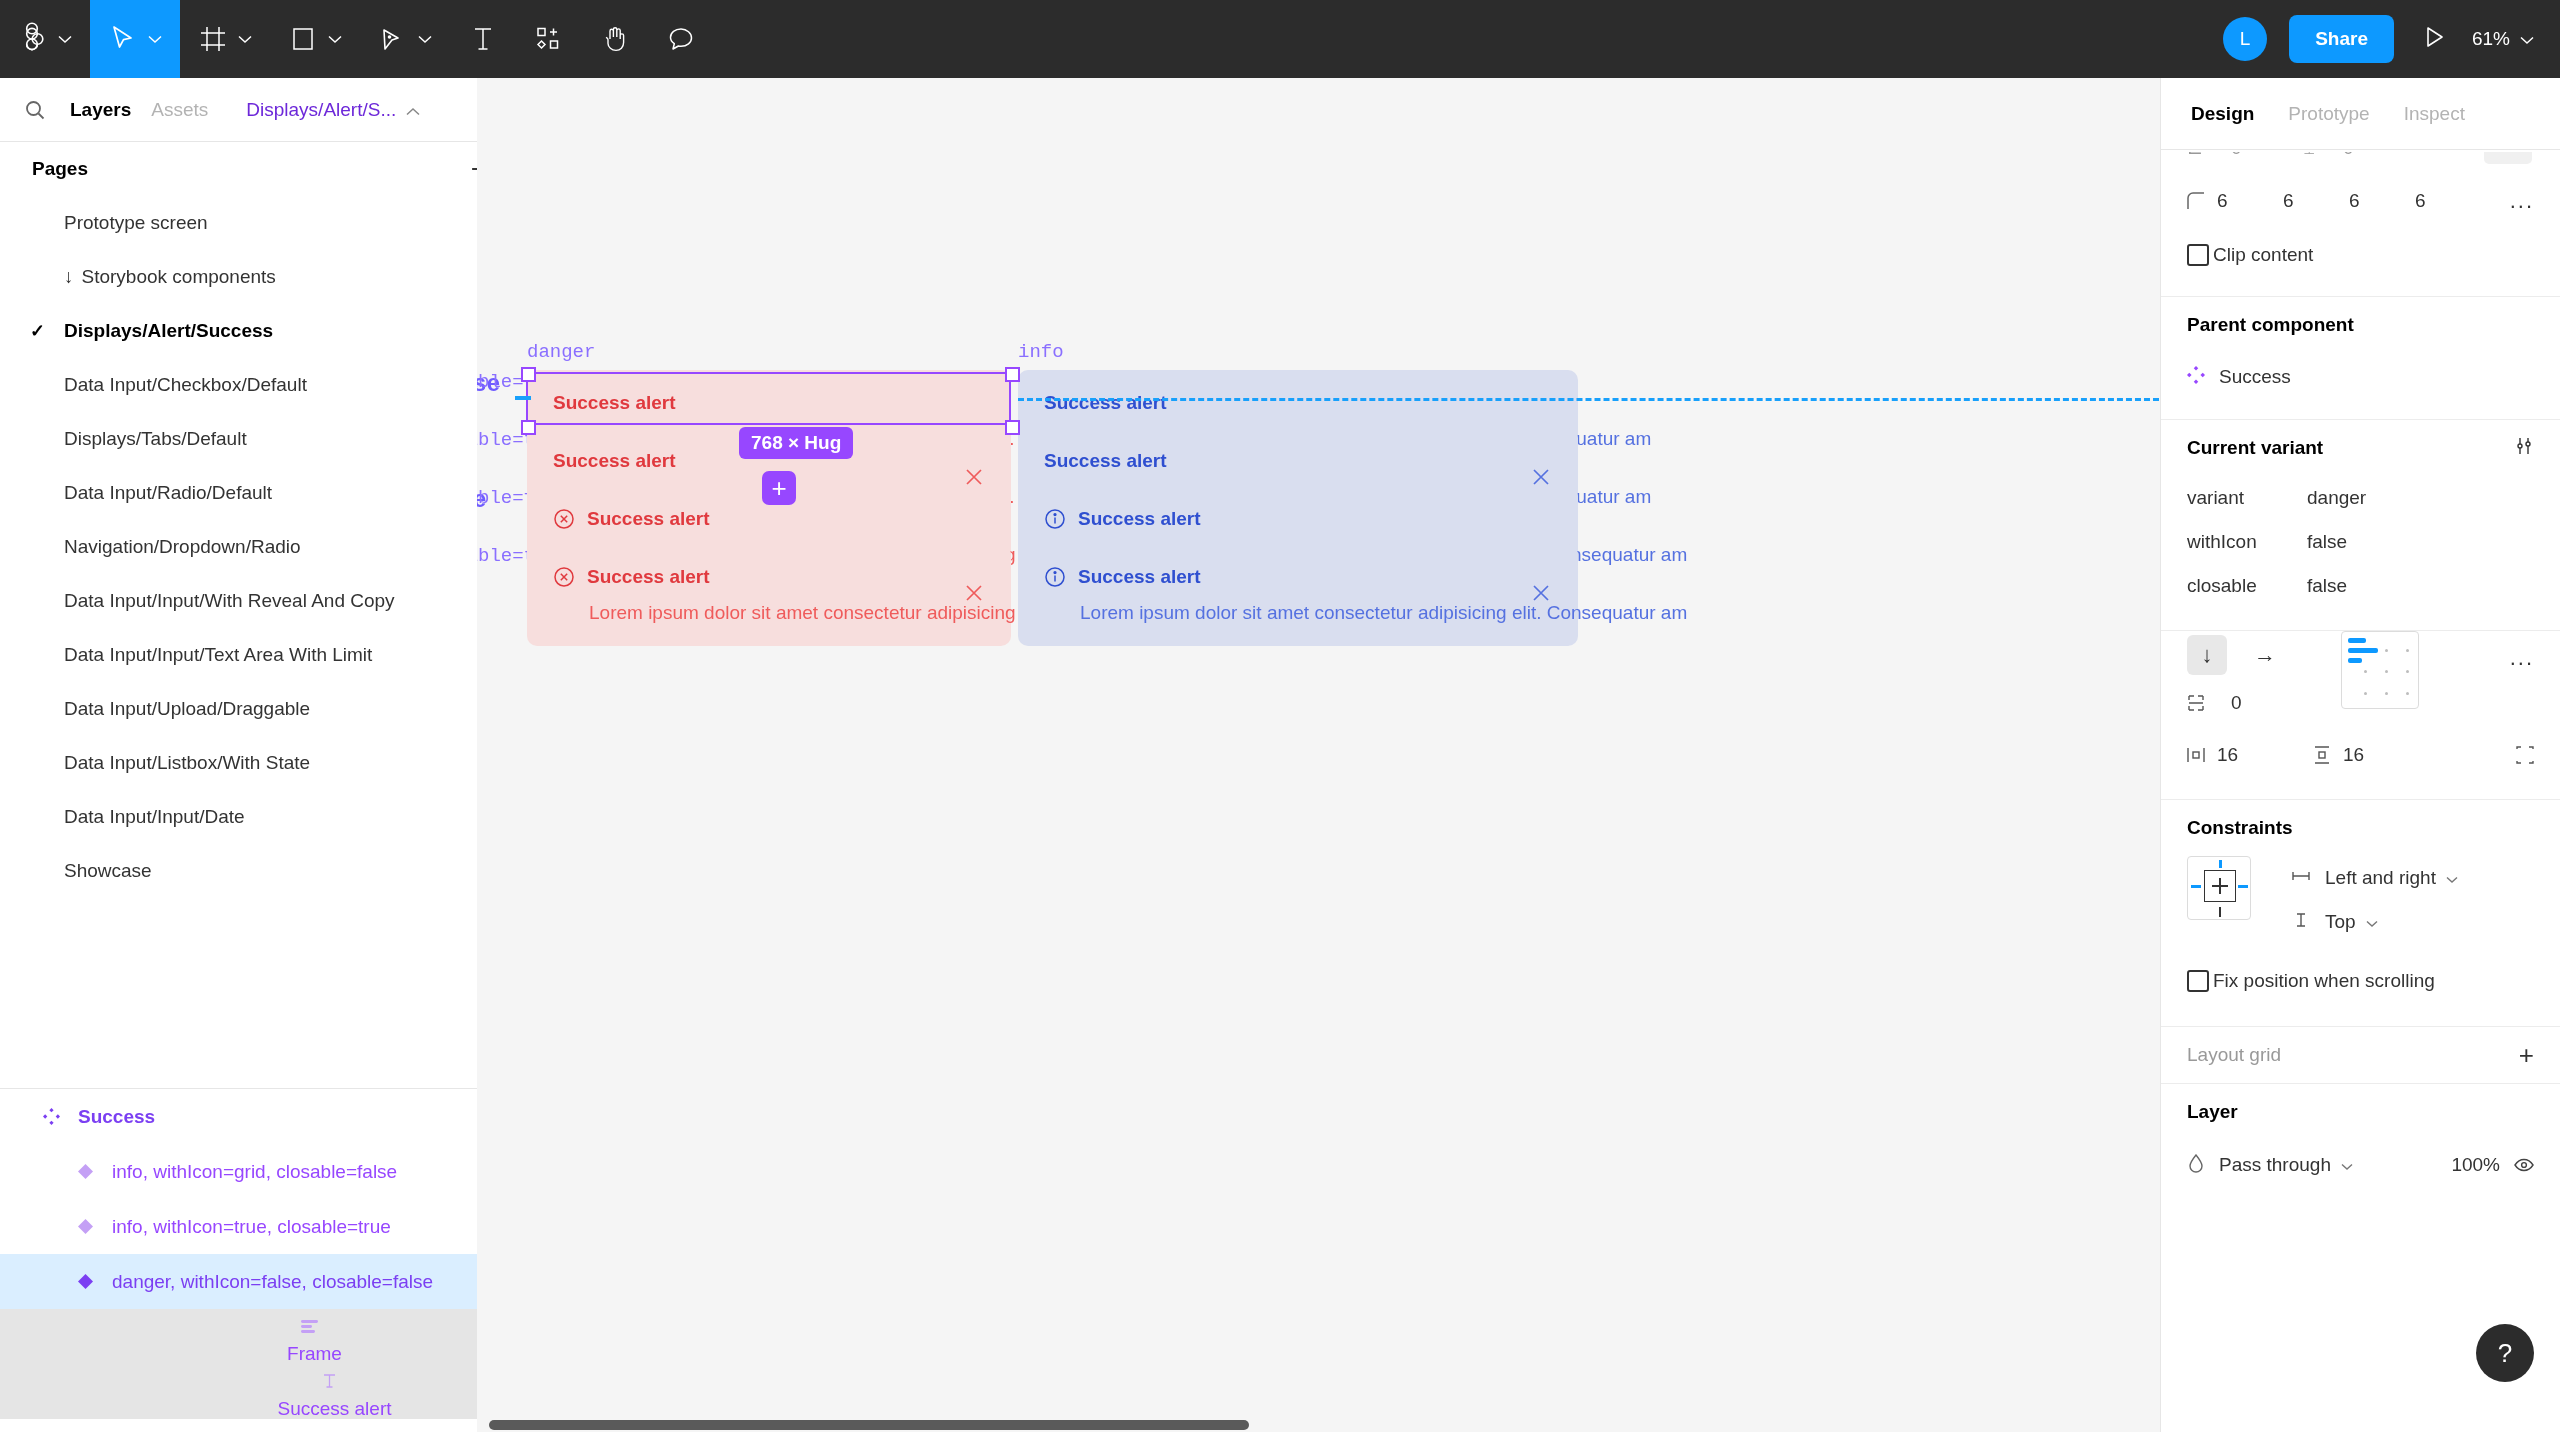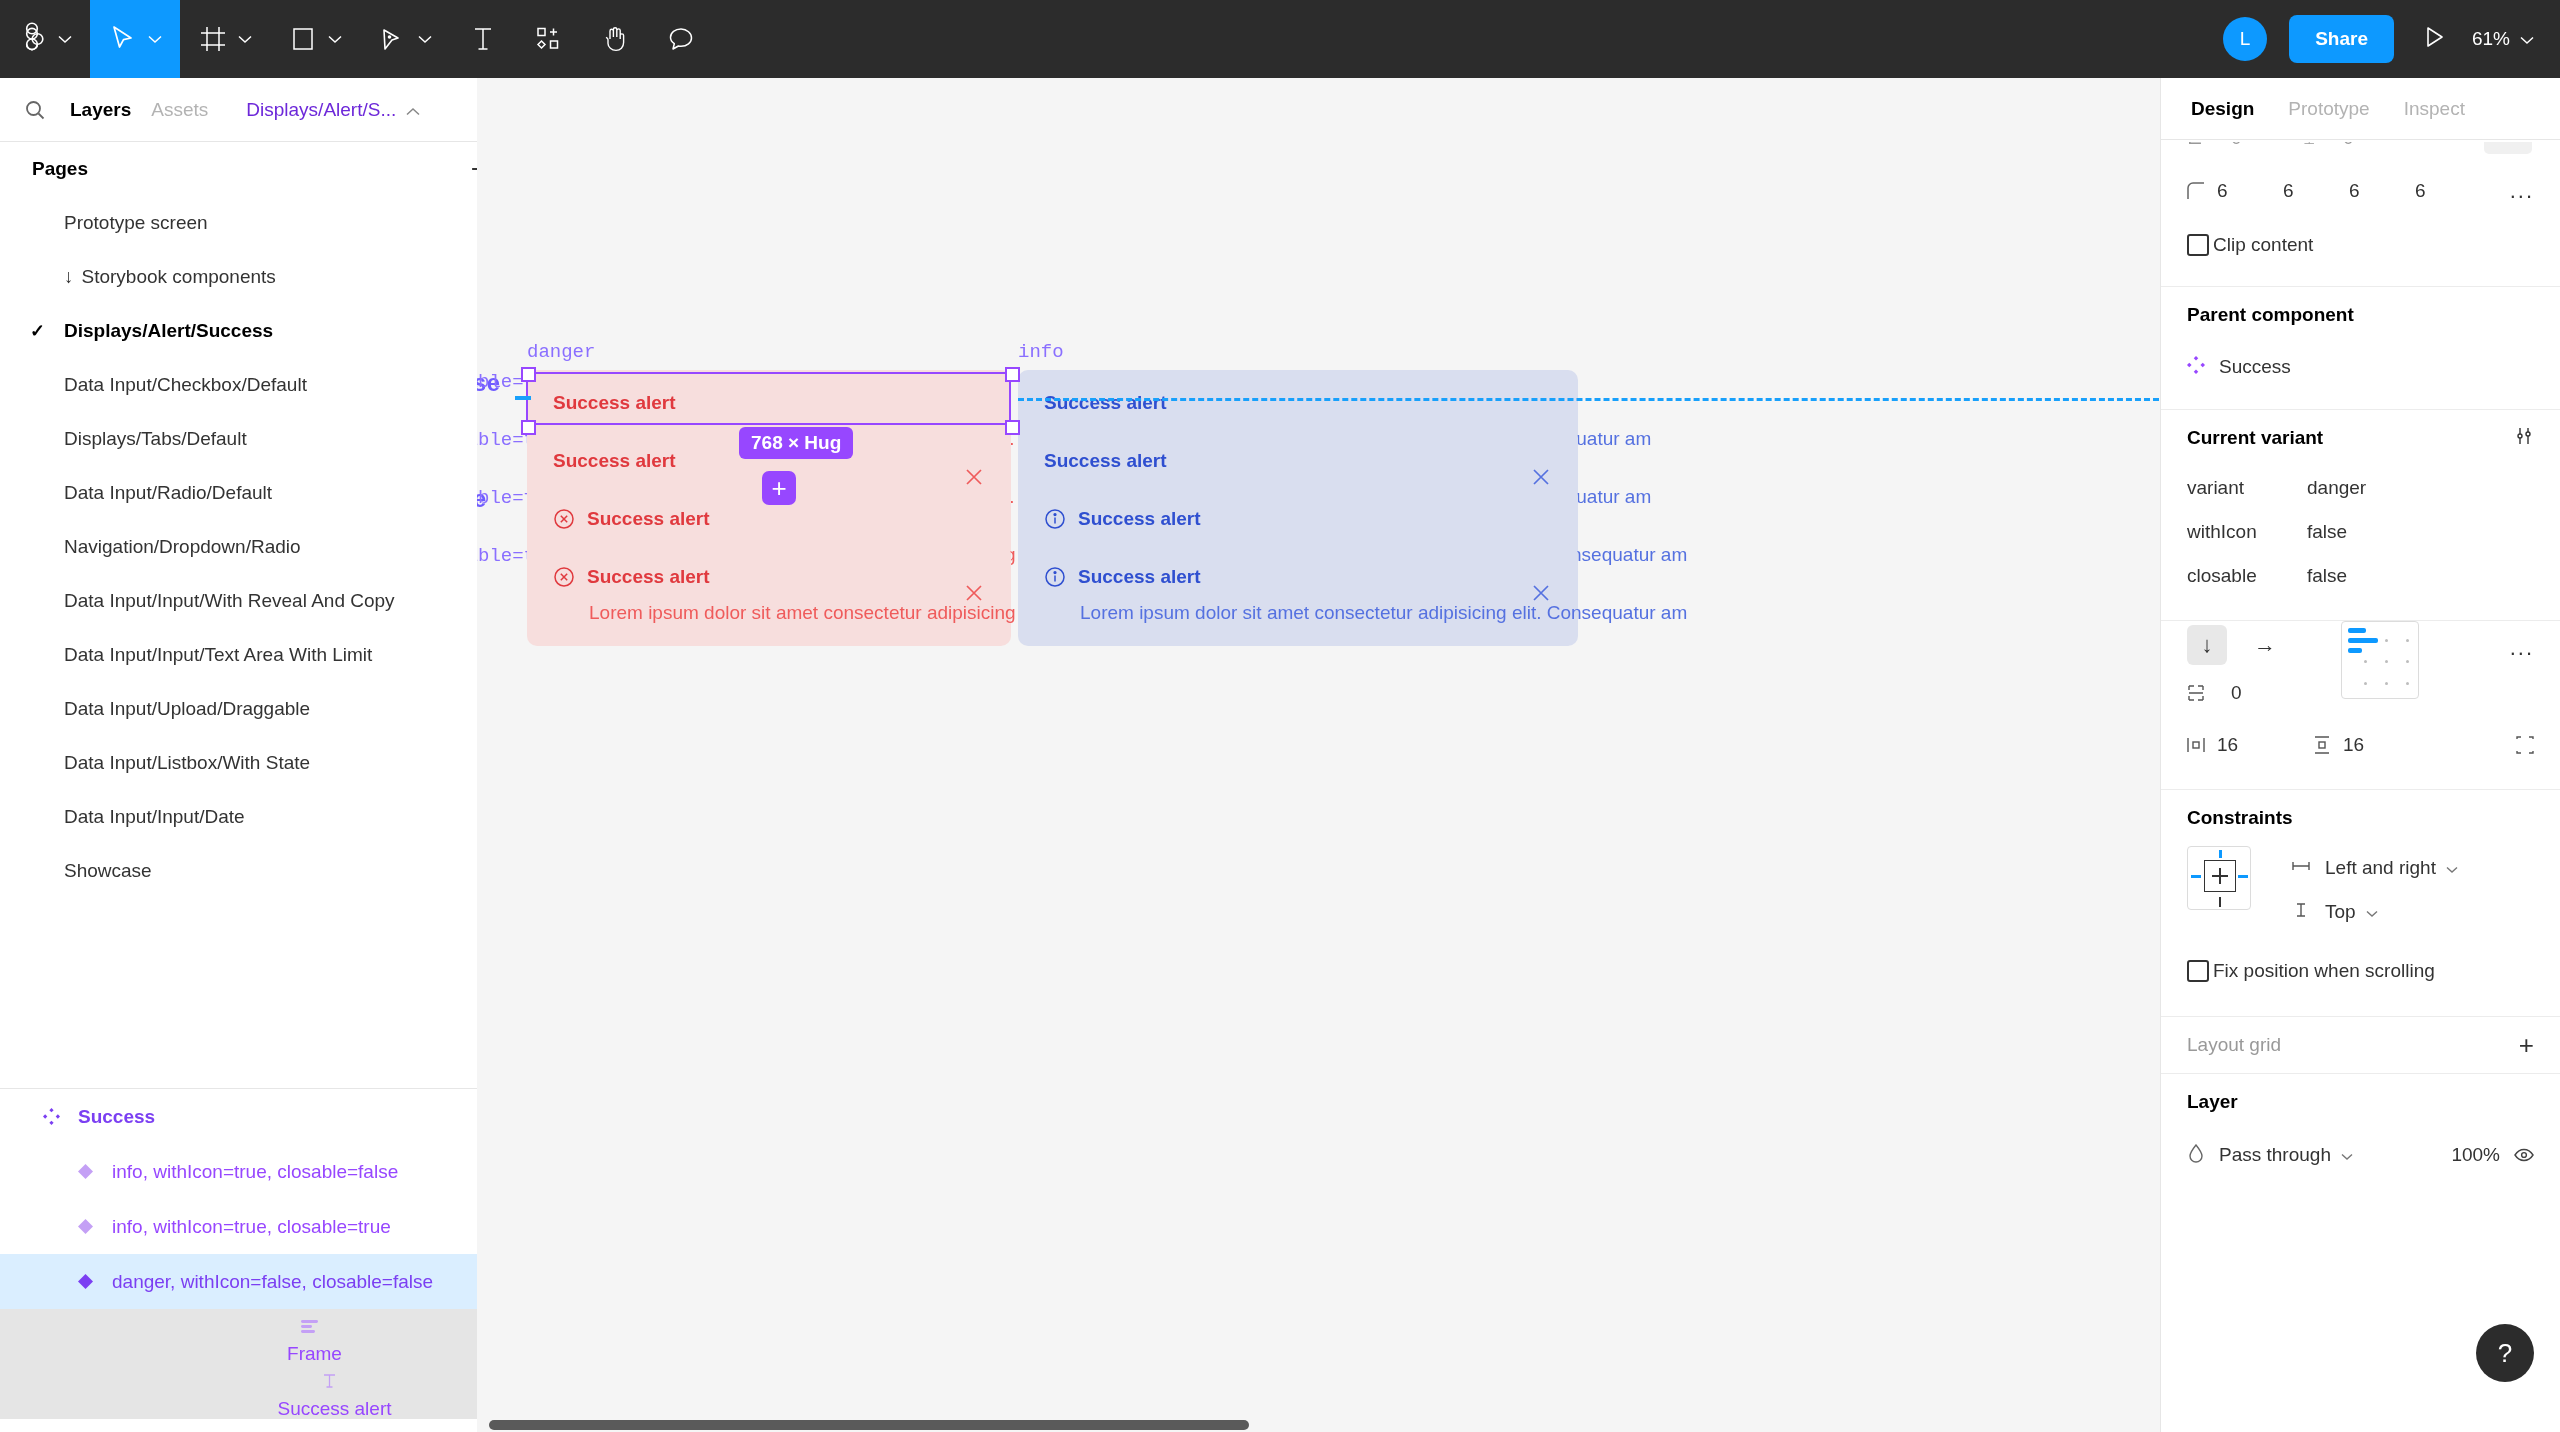--- a/index.html
+++ b/index.html
@@ -173,21 +173,21 @@
   }
 
   
   #right-panel {
     position: absolute; top: 78px; right: 0;
     width: 400px; height: 1354px;
     background: #fff; border-left: 1px solid #e6e6e6;
     overflow: hidden;
   }
   #rp-tabs {
-    height: 62px; display: flex; align-items: center;
+    height: 72px; display: flex; align-items: center;
     padding: 0 30px; gap: 34px;
     border-bottom: 1px solid #e6e6e6;
   }
   .rp-tab { font-size: 19px; color: #b3b3b3; cursor: pointer; }
   .rp-tab.sel { color: #000; font-weight: 700; }
 
   .rp-sec { padding: 0 26px; }
   .rp-divider { height: 1px; background: #ececec; margin: 0; }
   .rp-title {
     font-size: 19px; font-weight: 700; color: #000;
@@ -492,21 +492,21 @@
           </svg>
         </span>
         <span class="lbl" style="margin-left: 10px;">Success</span>
       </div>
       <div class="layer-row child">
         <span class="lic">
           <svg width="15" height="15" viewBox="0 0 14 14">
             <path d="M7 0l7 7-7 7-7-7z" fill="#c4a0f5"></path>
           </svg>
         </span>
-        <span class="lbl" style="margin-left: 10px;">info, withIcon=true, closable=false</span>
+        <span class="lbl" style="margin-left: 10px;">info, withIcon=grid, closable=false</span>
       </div>
       <div class="layer-row child">
         <span class="lic">
           <svg width="15" height="15" viewBox="0 0 14 14">
             <path d="M7 0l7 7-7 7-7-7z" fill="#c4a0f5"></path>
           </svg>
         </span>
         <span class="lbl" style="margin-left: 10px;">info, withIcon=true, closable=true</span>
       </div>
       <div class="layer-row child sel">

